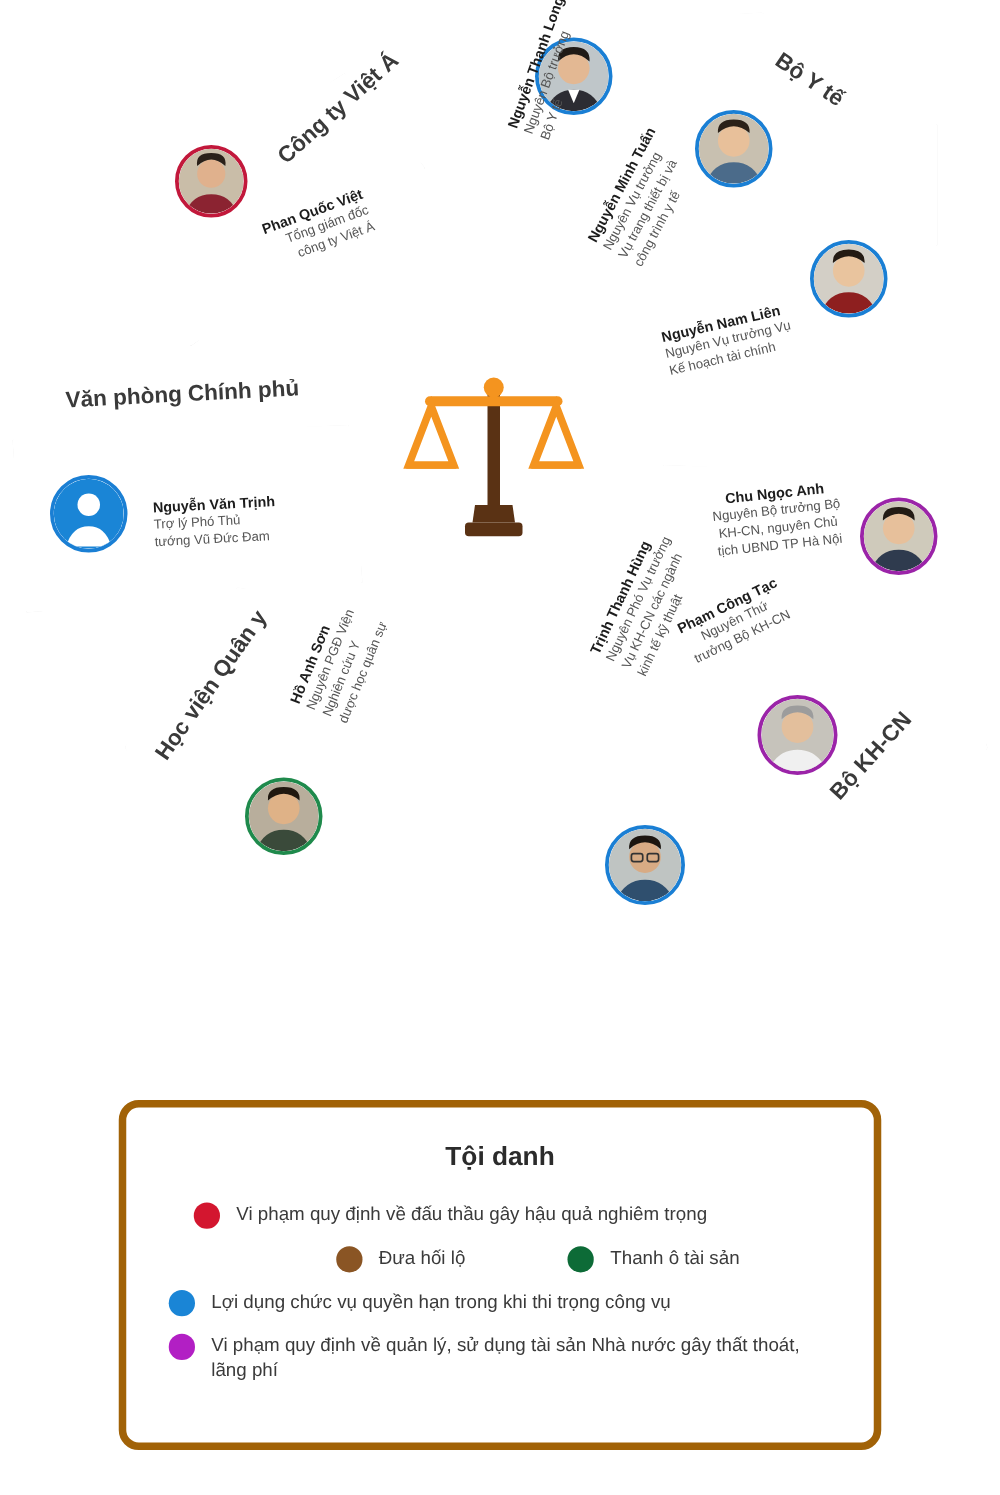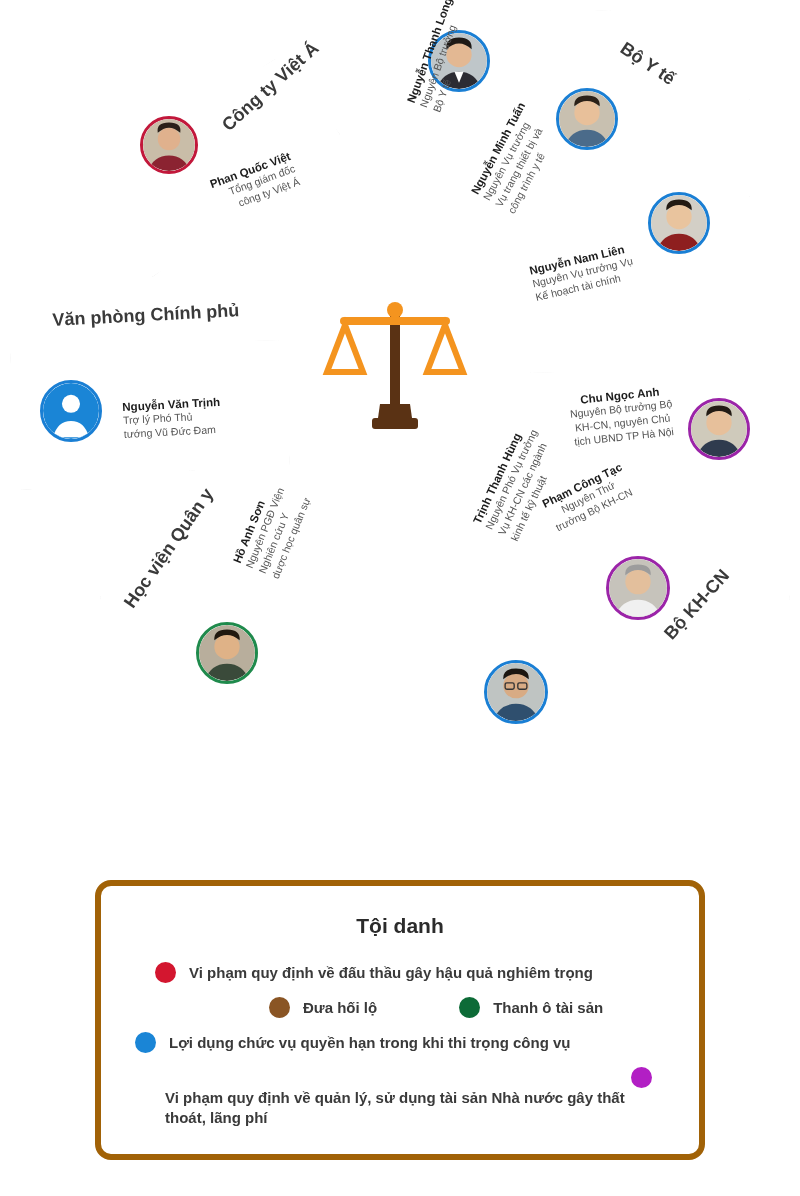--- a/index.html
+++ b/index.html
@@ -54,21 +54,21 @@
   
   #legend{
     position:absolute;left:95px;top:880px;width:610px;height:280px;
     border:6px solid #a16207;border-radius:16px;background:#fff;
     box-sizing:border-box;
   }
   #legend h2{
     margin:0;padding:28px 0 0 0;text-align:center;
     font-size:21px;color:#2b2b2b;font-weight:bold;
   }
-  .lgrow{display:flex;align-items:flex-end;margin-top:14px;font-weight:bold;}
+  .lgrow{display:flex;align-items:flex-start;margin-top:14px;}
   .dot{width:21px;height:21px;border-radius:50%;flex:0 0 auto;margin-right:13px;}
   .ltext{font-size:15px;color:#3a3a3a;line-height:1.35;}
   .lgwrap{padding:10px 34px 0 34px;}
 </style>
 </head>
 <body>
 
 <div id="diagram">
 
   <div id="scales">
@@ -267,18 +267,18 @@
     <div class="lgrow" style="margin-left:86px;padding-left:48px;">
       <div class="dot" style="background:#8a5524;"></div>
       <div class="ltext">Đưa hối lộ</div>
       <div class="dot" style="background:#0d6b37;margin-left:82px;"></div>
       <div class="ltext">Thanh ô tài sản</div>
     </div>
     <div class="lgrow" style="margin-left:0px;">
       <div class="dot" style="background:#1a85d6;"></div>
       <div class="ltext">Lợi dụng chức vụ quyền hạn trong khi thi trọng công vụ</div>
     </div>
-    <div class="lgrow" style="margin-left:0px;flex-direction:column;">
+    <div class="lgrow" style="margin-left:0px;">
       <div class="dot" style="background:#b21fc4;"></div>
       <div class="ltext" style="max-width:500px;">Vi phạm quy định về quản lý, sử dụng tài sản Nhà nước gây thất thoát, lãng phí</div>
     </div>
   </div>
 </div>
 
 </body></html>

